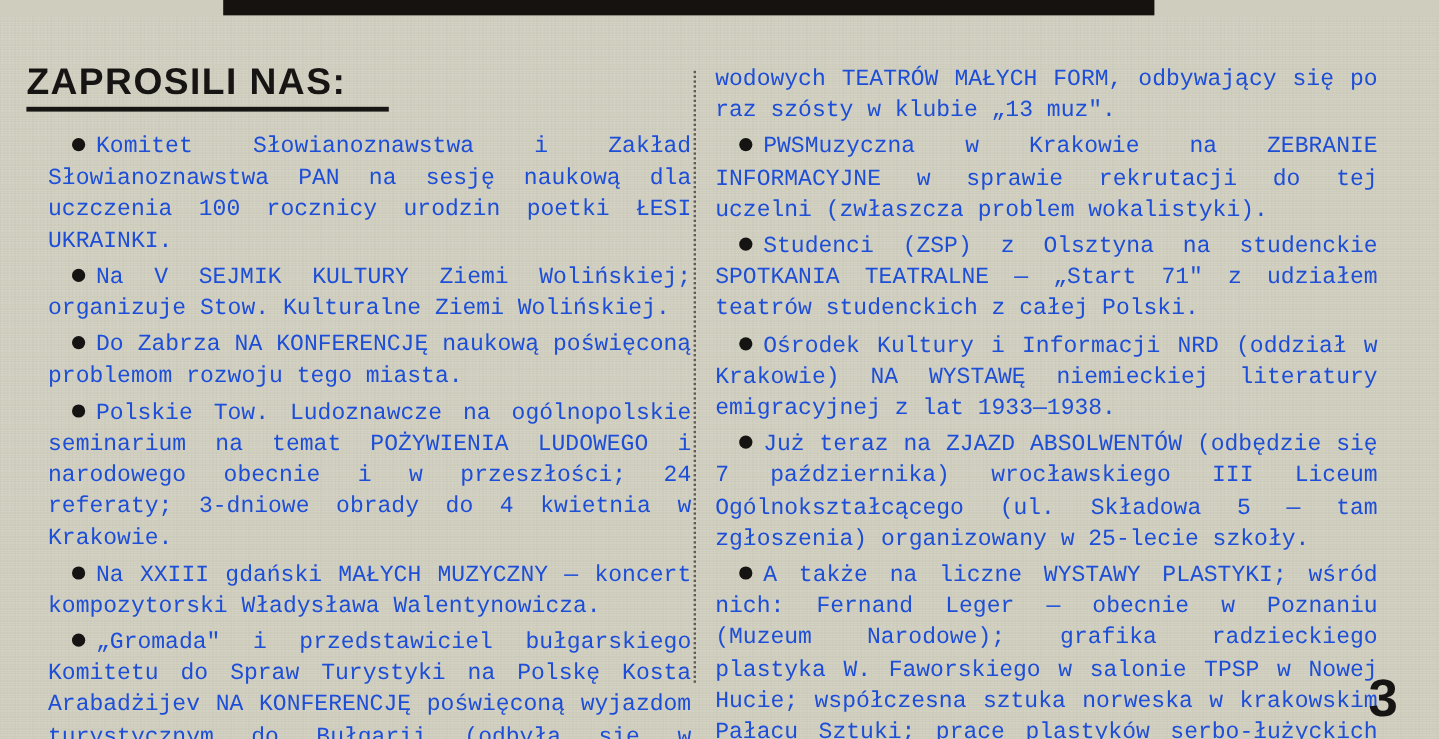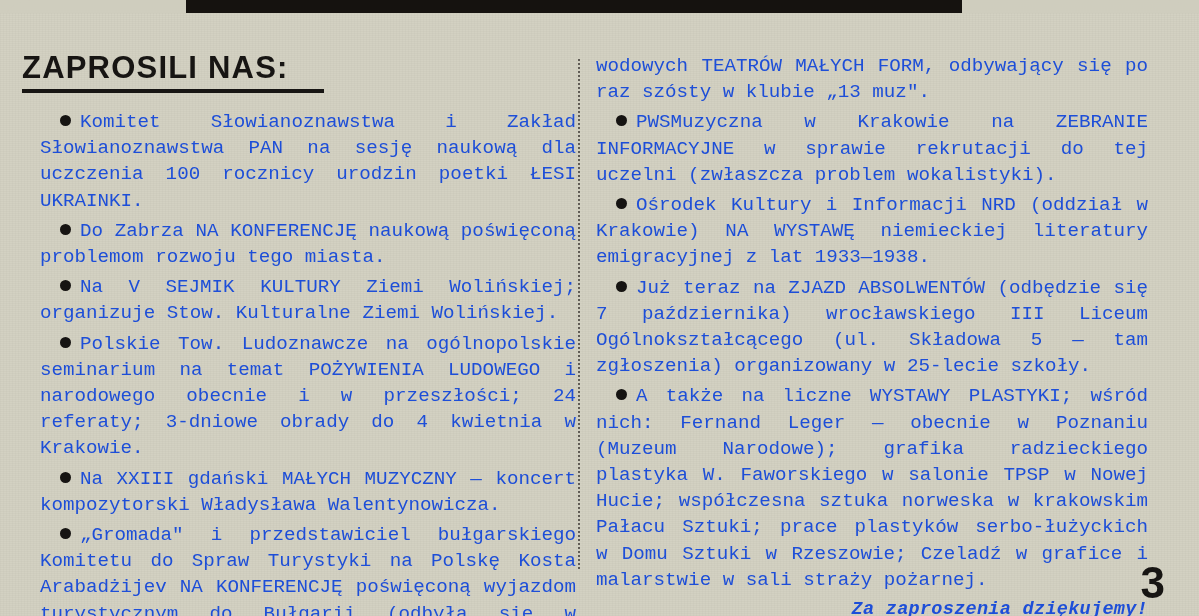--- a/index.html
+++ b/index.html
@@ -135,30 +135,31 @@
   <div class="paper">
     <div class="grain"></div>
 
     <div class="headline">ZAPROSILI NAS:</div>
     <div class="headline-rule"></div>
 
     <div class="divider"></div>
 
     <div class="col col-left">
       <p class="item"><span class="bullet"></span><span>Komitet Słowianoznawstwa i Zakład Słowianoznawstwa PAN na sesję naukową dla uczczenia 100 rocznicy urodzin poetki ŁESI UKRAINKI.</span></p>
+      <p class="item"><span class="bullet"></span><span>Na V SEJMIK KULTURY Ziemi Wolińskiej; organizuje Stow. Kulturalne Ziemi Wolińskiej.</span></p>
       <p class="item"><span class="bullet"></span><span>Do Zabrza NA KONFERENCJĘ naukową poświęconą problemom rozwoju tego miasta.</span></p>
-      <p class="item"><span class="bullet"></span><span>Na V SEJMIK KULTURY Ziemi Wolińskiej; organizuje Stow. Kulturalne Ziemi Wolińskiej.</span></p>
       <p class="item"><span class="bullet"></span><span>Polskie Tow. Ludoznawcze na ogólnopolskie seminarium na temat POŻYWIENIA LUDOWEGO i narodowego obecnie i w przeszłości; 24 referaty; 3-dniowe obrady do 4 kwietnia w Krakowie.</span></p>
       <p class="item"><span class="bullet"></span><span>Na XXIII gdański MAŁYCH MUZYCZNY — koncert kompozytorski Władysława Walentynowicza.</span></p>
       <p class="item"><span class="bullet"></span><span>„Gromada" i przedstawiciel bułgarskiego Komitetu do Spraw Turystyki na Polskę Kosta Arabadżijev NA KONFERENCJĘ poświęconą wyjazdom turystycznym do Bułgarii (odbyła się w Krakowie).</span></p>
     </div>
 
     <div class="col col-right">
       <p class="item">wodowych TEATRÓW MAŁYCH FORM, odbywający się po raz szósty w klubie „13 muz".</p>
       <p class="item"><span class="bullet"></span><span>PWSMuzyczna w Krakowie na ZEBRANIE INFORMACYJNE w sprawie rekrutacji do tej uczelni (zwłaszcza problem wokalistyki).</span></p>
+      <p class="item"><span class="bullet"></span><span>Studenci (ZSP) z Olsztyna na studenckie SPOTKANIA TEATRALNE — „Start 71" z udziałem teatrów studenckich z całej Polski.</span></p>
       <p class="item"><span class="bullet"></span><span>Ośrodek Kultury i Informacji NRD (oddział w Krakowie) NA WYSTAWĘ niemieckiej literatury emigracyjnej z lat 1933—1938.</span></p>
       <p class="item"><span class="bullet"></span><span>Już teraz na ZJAZD ABSOLWENTÓW (odbędzie się 7 października) wrocławskiego III Liceum Ogólnokształcącego (ul. Składowa 5 — tam zgłoszenia) organizowany w 25-lecie szkoły.</span></p>
       <p class="item"><span class="bullet"></span><span>A także na liczne WYSTAWY PLASTYKI; wśród nich: Fernand Leger — obecnie w Poznaniu (Muzeum Narodowe); grafika radzieckiego plastyka W. Faworskiego w salonie TPSP w Nowej Hucie; współczesna sztuka norweska w krakowskim Pałacu Sztuki; prace plastyków serbo-łużyckich w Domu Sztuki w Rzeszowie; Czeladź w grafice i malarstwie w sali straży pożarnej.</span></p>
       <p class="thanks">Za zaproszenia dziękujemy!</p>
     </div>
 
     <div class="pageno">3</div>
   </div>
 </div>
 

